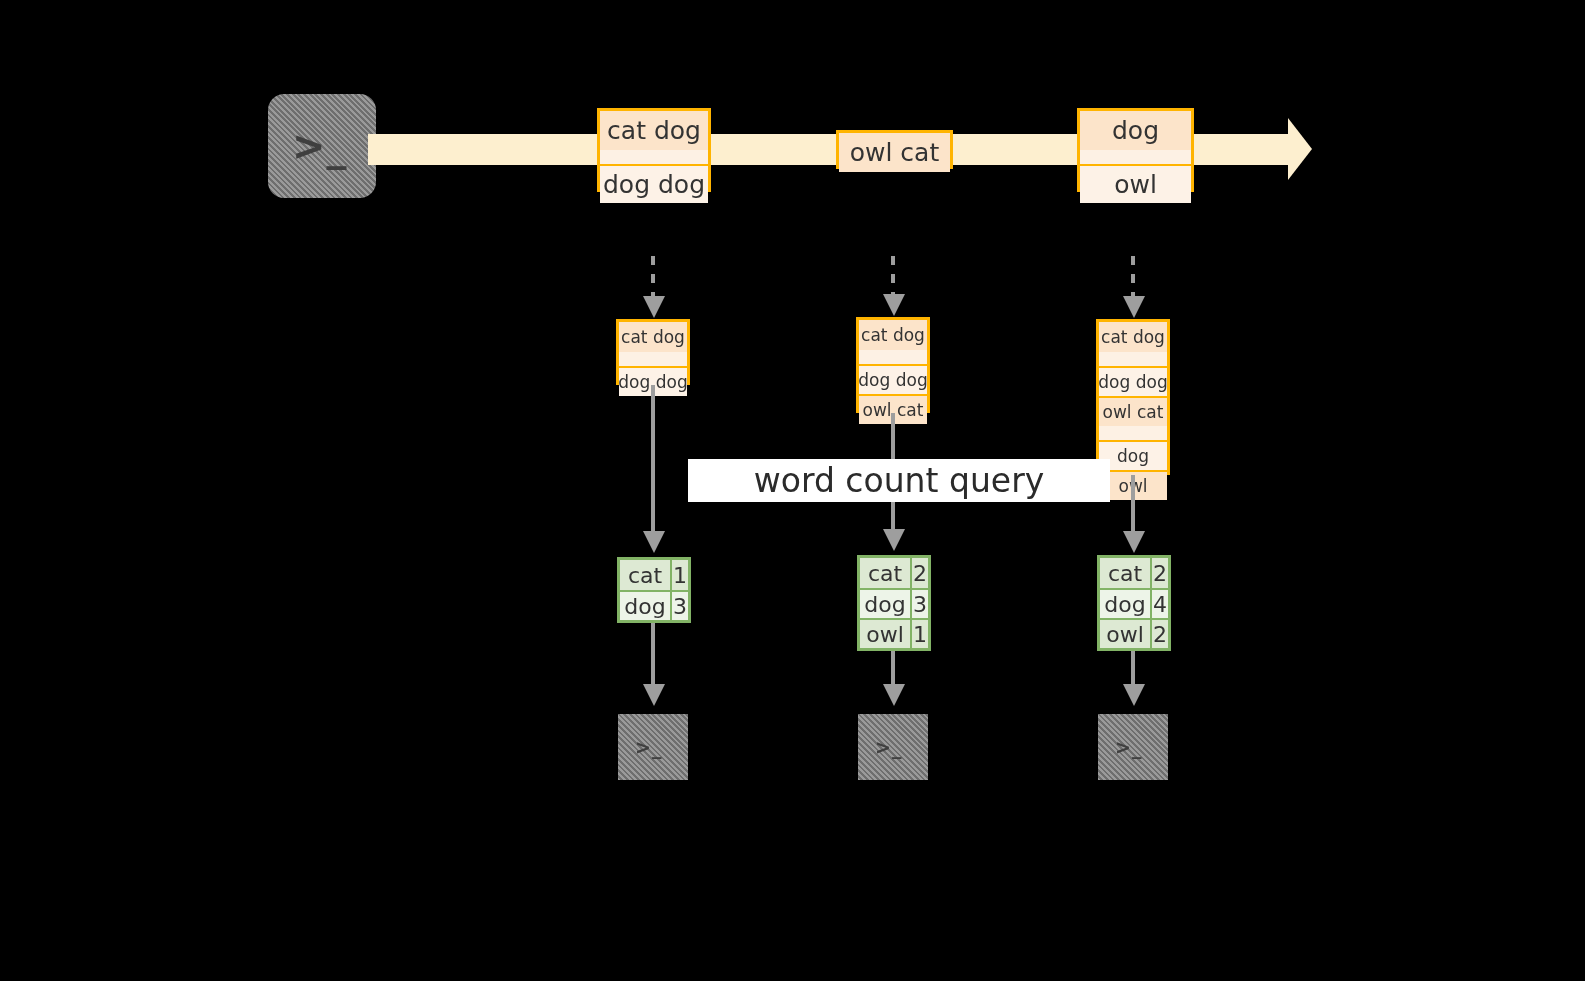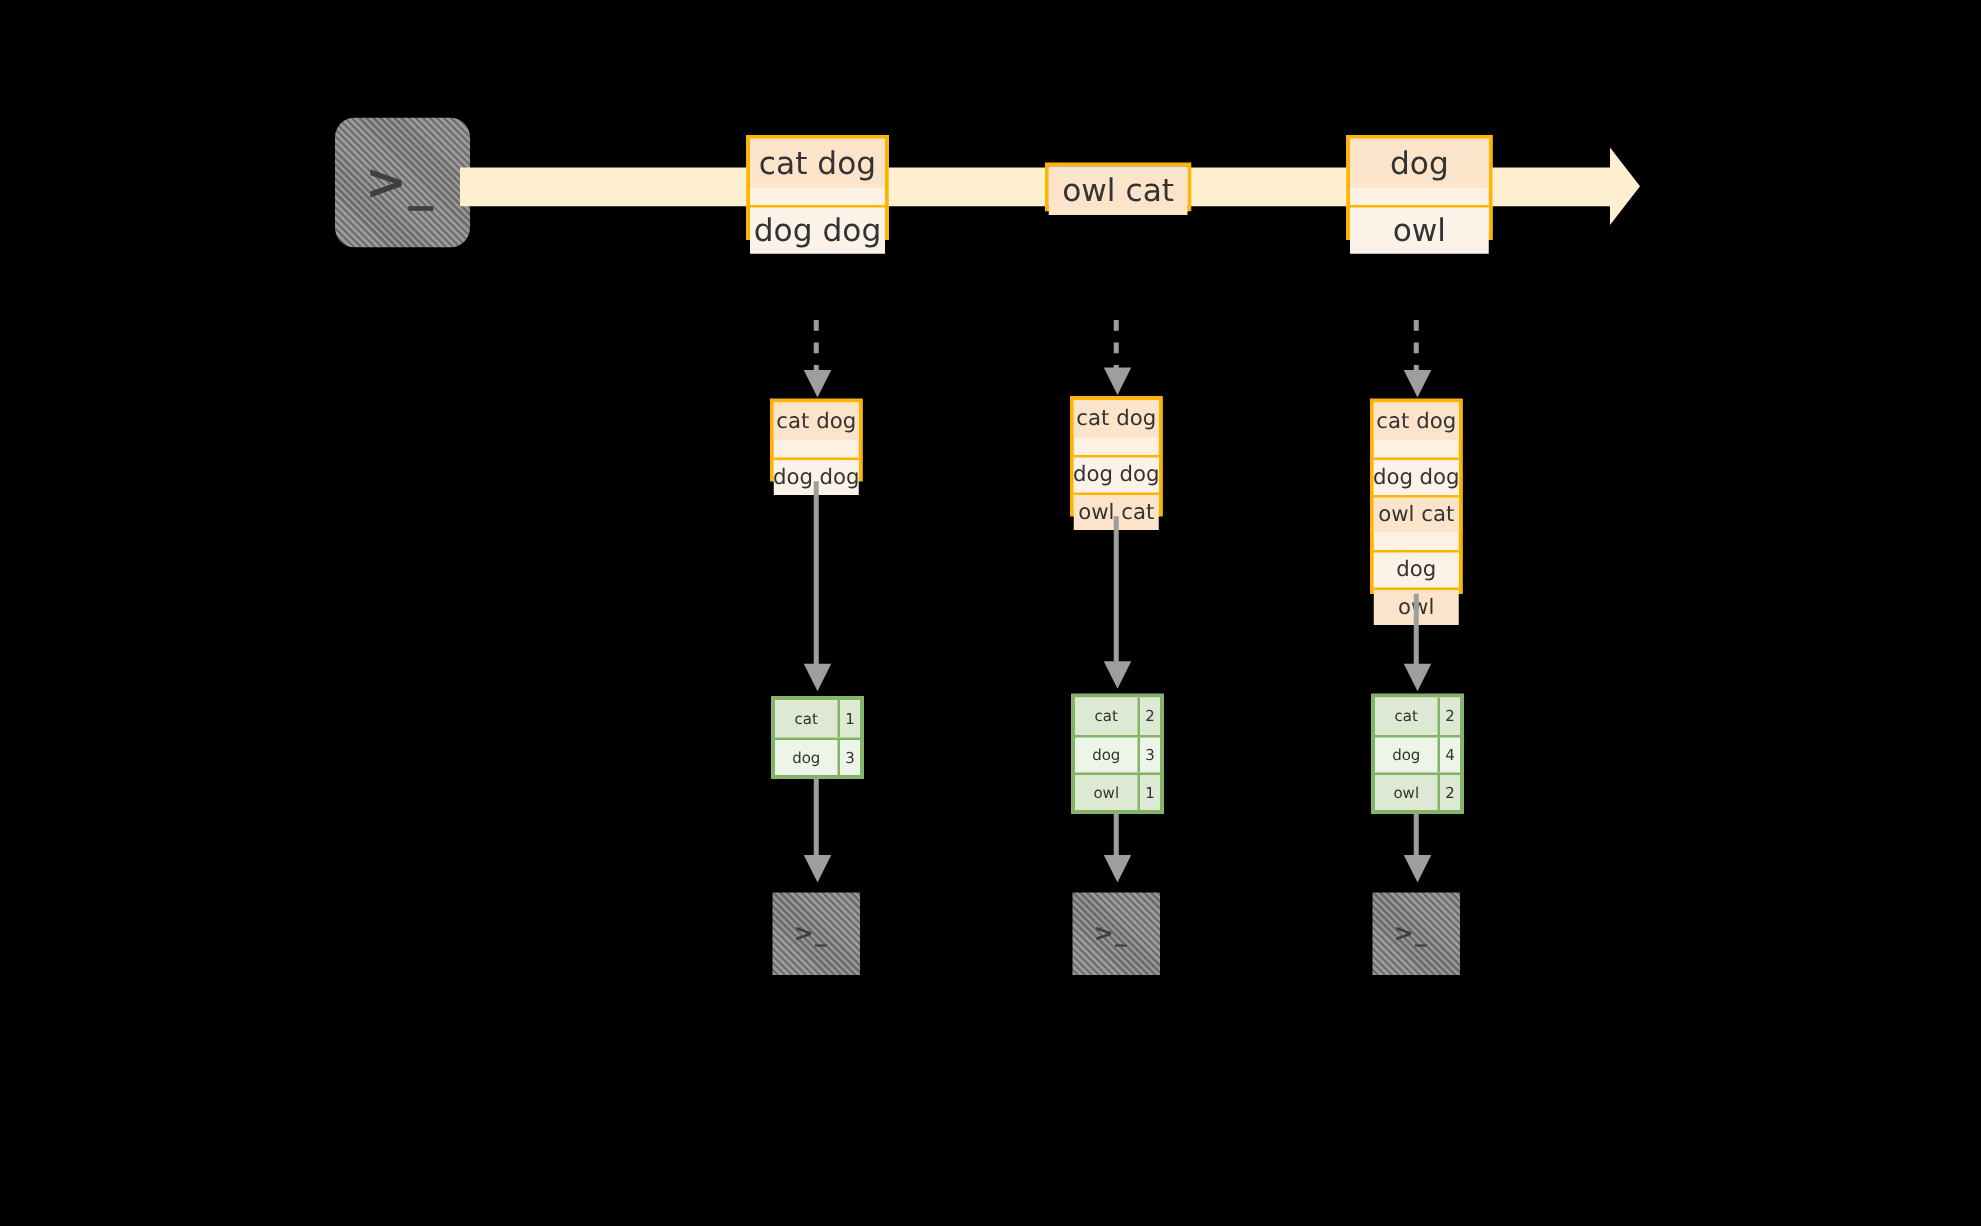--- a/index.html
+++ b/index.html
@@ -92,21 +92,21 @@
     box-sizing: border-box;
     border: 3px solid #82B366;
     background: #E9F2E2;
     display: flex;
     flex-direction: column;
   }
   .gbox .grow {
     box-sizing: border-box;
     display: flex;
     height: 30px;
-    font-size: 12px;
+    font-size: 22px;
     color: #333333;
   }
   .gbox .grow.sep { border-top: 2px solid #82B366; }
   .gbox .grow.dark  { background: #DDE9D3; }
   .gbox .grow.light { background: #EDF4E8; }
   .gbox .gk {
     flex: 0 0 50px;
     display: flex;
     align-items: center;
     justify-content: center;
@@ -207,20 +207,23 @@
 
   <div class="vline" style="left:651px; top:385px; height:150px;"></div>
   <div class="vhead" style="left:643px; top:531px;"></div>
 
   <div class="vline" style="left:891px; top:413px; height:122px;"></div>
   <div class="vhead" style="left:883px; top:529px;"></div>
 
   <div class="vline" style="left:1131px; top:475px; height:60px;"></div>
   <div class="vhead" style="left:1123px; top:531px;"></div>
 
+  <div class="query-label" style="left:688px; top:459px; width:422px; height:43px;">
+    <span>word count query</span>
+  </div>
 
   <div class="gbox" style="left:617px; top:557px; width:74px; height:66px;">
     <div class="grow dark">
       <div class="gk">cat</div>
       <div class="gv">1</div>
     </div>
     <div class="grow light sep">
       <div class="gk">dog</div>
       <div class="gv">3</div>
     </div>

